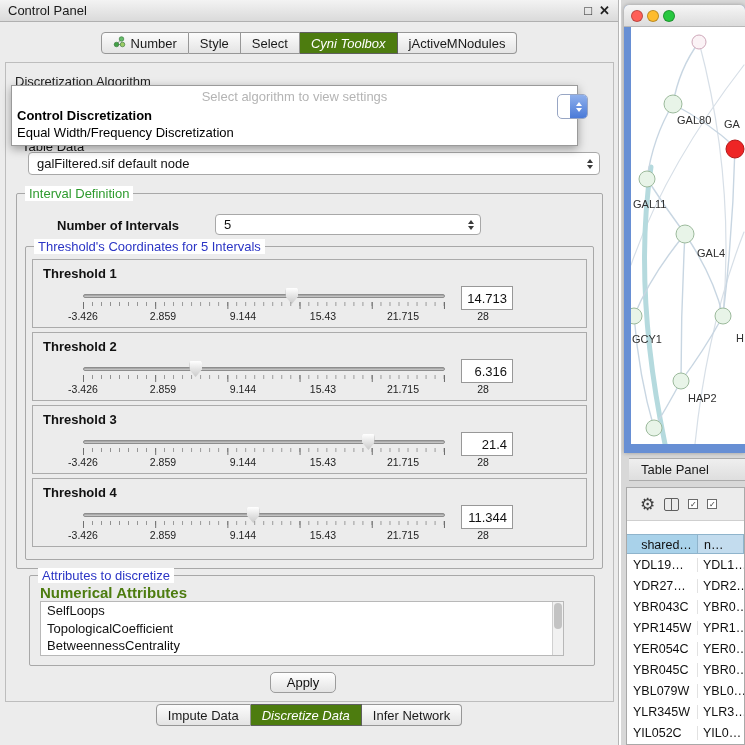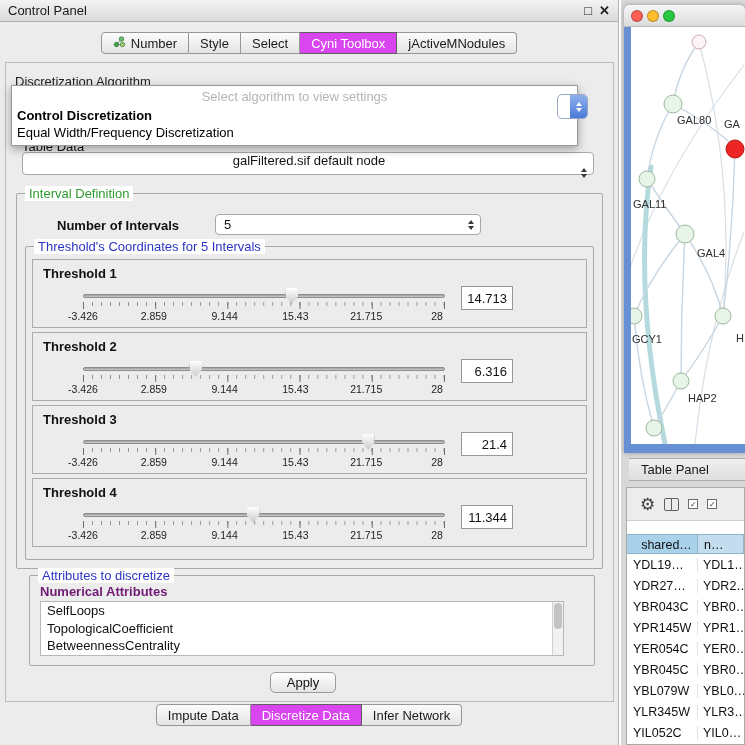--- a/index.html
+++ b/index.html
@@ -12,39 +12,39 @@
   .win-btn { position:absolute; top:0; font-size:13px; color:#222; line-height:21px; }
   .win-btn.min { right:26px; }
   .win-btn.close { right:8px; font-weight:bold; }
 
   .top-tabs, .bottom-tabs { position:absolute; left:0; right:0; display:flex; justify-content:center; }
   .top-tabs { top:32px; }
   .bottom-tabs { top:704px; }
   .tab { display:flex; align-items:center; gap:5px; border:1px solid #979797; border-left:none; background:linear-gradient(#fcfcfc,#e4e4e4); color:#1a1a1a; font-size:13px; padding:3px 11px; height:22px; cursor:default; }
   .tab:first-child { border-left:1px solid #979797; border-radius:4px 0 0 4px; }
   .tab:last-child { border-radius:0 4px 4px 0; }
-  .tab.selected { background:#d946ef; color:#fff; border-color:#5f5f5f; }
+  .tab.selected { background:#4d7c0f; color:#fff; border-color:#5f5f5f;font-style:italic; }
 
   .content { position:absolute; left:5px; top:62px; width:609px; height:640px; border:1px solid #bdbdbd; background:#ececec; }
 
   .disc-label { position:absolute; left:9px; top:11px; font-size:13px; color:#222; }
   .algo-combo-frag { position:absolute; left:551px; top:31px; width:31px; height:25px; background:#fff; border:1px solid #98a6c4; border-radius:5px; z-index:30; overflow:hidden; }
   .algo-combo-frag .cap { position:absolute; right:0; top:0; width:17px; height:100%; background:linear-gradient(#8fb0ec,#4a7ad8); display:flex; flex-direction:column; align-items:center; justify-content:center; gap:2px; }
   .cap i { width:0; height:0; border-left:3px solid transparent; border-right:3px solid transparent; }
   .cap .up { border-bottom:4px solid #fff; }
   .cap .down { border-top:4px solid #fff; }
 
   .algo-popup { position:absolute; left:5px; top:22px; width:567px; background:#fff; border:1px solid #9a9a9a; box-shadow:0 3px 9px rgba(0,0,0,.35); z-index:20; padding-bottom:4px; }
   .popup-prompt { text-align:center; color:#b4b4b4; font-size:13px; padding:3px 0; }
   .popup-option { font-size:13px; color:#000; padding:1px 5px; }
   .popup-option.bold { font-weight:bold; }
 
   .td-label { position:absolute; left:16px; top:76px; font-size:13px; color:#111; }
   .combo { background:#fff; border:1px solid #a8a8a8; border-radius:4px; display:flex; align-items:center; font-size:13px; color:#111; padding:0 6px 0 8px; }
-  .combo-tabledata { position:absolute; left:16px; top:89px; width:572px; height:23px;flex-direction:column; }
+  .combo-tabledata { position:absolute; left:22px; top:89px; width:572px; height:23px; }
   .stepper { margin-left:auto; display:flex; flex-direction:column; gap:2px; align-items:center; }
   .stepper i { width:0; height:0; border-left:3.5px solid transparent; border-right:3.5px solid transparent; }
   .stepper .up { border-bottom:4.5px solid #3a3a3a; }
   .stepper .down { border-top:4.5px solid #3a3a3a; }
 
   .groupbox { position:absolute; border:1px solid #a8a8a8; border-radius:2px; }
   .legend { position:absolute; top:-8px; left:8px; background:#ffffff; padding:0 4px; font-size:13px; white-space:nowrap; }
   .legend-green { color:#2e9b2e; }
   .legend-blue { color:#2b35c5; }
   .gb-interval { left:10px; top:130px; width:587px; height:376px; }
@@ -53,26 +53,26 @@
   .combo-noi { position:absolute; left:198px; top:20px; width:266px; height:21px; }
 
   .gb-thresholds { left:8px; top:52px; width:569px; height:314px; }
   .th-list { position:absolute; left:6px; right:6px; top:12px; }
   .th-panel { position:relative; border:1px solid #ababab; background:#ececec; height:69px; margin-bottom:4px; }
   .th-label { position:absolute; left:10px; top:6px; font-size:13px; font-weight:bold; color:#111; }
   .th-track { position:absolute; left:50px; top:34px; width:362px; height:4px; background:linear-gradient(#9c9c9c,#cfcfcf); border:1px solid #8d8d8d; border-radius:2px; }
   .th-thumb { position:absolute; top:-7px; width:13px; height:16px; transform:translateX(-50%); background:linear-gradient(#ffffff,#c9c9c9); clip-path:polygon(10% 0,90% 0,100% 12%,100% 52%,50% 100%,0 52%,0 12%); filter:drop-shadow(0 1px 1px rgba(0,0,0,.45)); }
   .th-ticks-minor { position:absolute; left:50px; top:42px; width:362px; height:4px; background-image:linear-gradient(to right,#909090 1px,transparent 1px); background-size:2.5% 100%; border-right:1px solid #909090; }
   .th-ticks-major { position:absolute; left:50px; top:42px; width:362px; height:7px; background-image:linear-gradient(to right,#6f6f6f 1px,transparent 1px); background-size:20% 100%; border-right:1px solid #6f6f6f; }
-  .th-scale { position:absolute; left:50px; top:50px; width:354px; height:13px; }
+  .th-scale { position:absolute; left:50px; top:50px; width:400px; height:13px; }
   .th-scale span { position:absolute; transform:translateX(-50%); font-size:10.5px; color:#222; white-space:nowrap; }
   .th-value { position:absolute; left:428px; top:26px; width:52px; height:24px; background:#fff; border:1px solid #989898; font-size:13px; color:#111; display:flex; align-items:center; justify-content:flex-end; padding-right:5px; }
 
   .gb-attrs { left:23px; top:512px; width:566px; height:91px; }
-  .attrs-label { position:absolute; left:10px; top:8px; font-size:13px; font-weight:bold; color:#701a75; }
+  .attrs-label { position:absolute; left:10px; top:8px; font-size:15px; font-weight:bold; color:#4d7c0f; }
   .attr-list { position:absolute; left:10px; top:25px; width:524px; height:55px; background:#fff; border:1px solid #b8b8b8; overflow:hidden; }
   .attr-item { font-size:13px; color:#111; line-height:17.5px; padding-left:6px; }
   .attr-scrollbar { position:absolute; right:0; top:0; bottom:0; width:11px; background:#f1f1f1; border-left:1px solid #d0d0d0; }
   .attr-thumb { position:absolute; left:1px; right:1px; top:1px; height:26px; background:#c3c3c3; border-radius:5px; }
 
   .apply-btn { position:absolute; left:264px; top:609px; width:66px; height:21px; border:1px solid #9c9c9c; border-radius:5px; background:linear-gradient(#ffffff,#e3e3e3); font-size:13px; color:#111; font-family:inherit; }
 
   
   .right-region { position:absolute; left:621px; top:0; width:124px; height:745px; background:#d8d8d8; }
   .net-window { position:absolute; left:3px; top:5px; width:121px; height:448px; background:#678fd4; border-radius:5px 5px 0 0; box-shadow:0 0 4px rgba(0,0,0,.3); }

